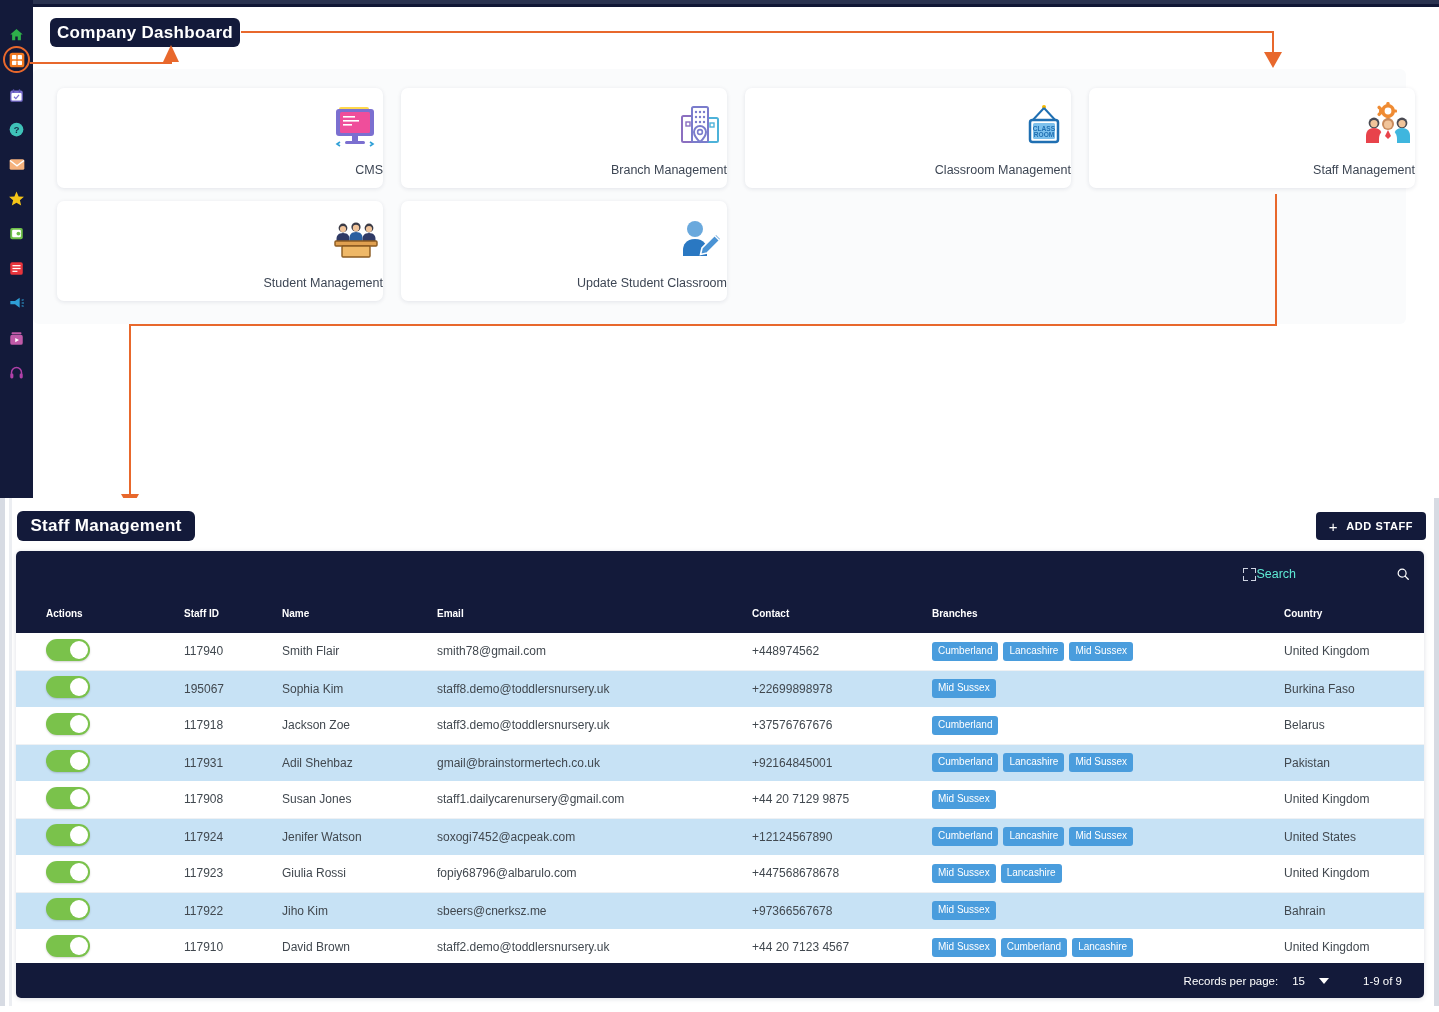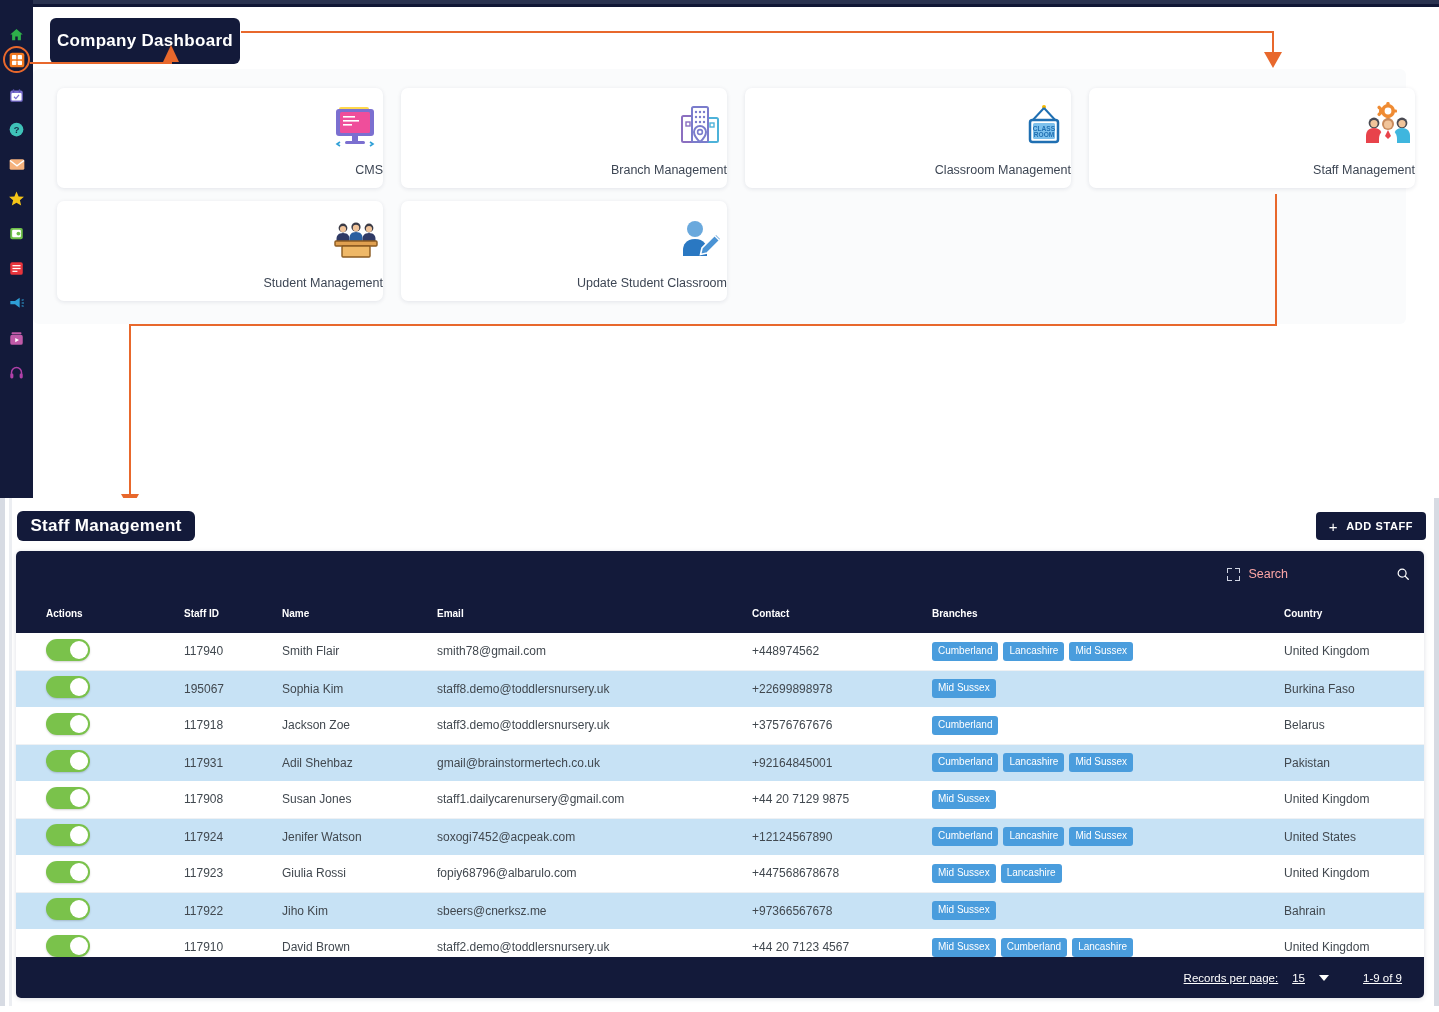--- a/index.html
+++ b/index.html
@@ -48,21 +48,21 @@
   }
 
   .title-chip {
     position: absolute;
     background: #131a3a; color: #ffffff;
     border-radius: 6px;
     font-weight: bold;
     letter-spacing: .3px;
     display: flex; align-items: center; justify-content: center;
   }
-  #company-dashboard-chip { left: 50px; top: 18px; width: 190px; height: 46px; font-size: 17px; }
+  #company-dashboard-chip { left: 50px; top: 18px; width: 190px; height: 29px; font-size: 17px; }
   #staff-management-chip  { left: 17px; top: 511px; width: 178px; height: 30px; font-size: 17px; }
 
   
   .card {
     position: absolute;
     background: #ffffff;
     border-radius: 7px;
     box-shadow: 0 1px 4px rgba(20,30,70,.10);
     display: flex; flex-direction: column; align-items: flex-end; justify-content: center;
   }
@@ -109,22 +109,22 @@
     background: #ffffff;
     border-radius: 5px;
     box-shadow: 0 1px 5px rgba(20,30,70,.14);
     overflow: hidden;
   }
   .table-toolbar {
     position: relative; height: 52px; background: #131a3a;
   }
   .search-wrap {
     position: absolute; right: 14px; top: 16px;
-    display: flex; align-items: center; gap: 8px;
-    color: #fca5a5; font-size: 12.5px;
+    display: flex; align-items: center; gap: 0;
+    color: #5eead4; font-size: 12.5px;
   }
   .expand-icon { width: 13px; height: 13px; position: relative; display:inline-block; }
   .expand-icon i { position: absolute; width: 5px; height: 5px; border: 1.6px solid #cfd4e2; }
   .expand-icon i:nth-child(1){ left:0; top:0; border-right:none; border-bottom:none; }
   .expand-icon i:nth-child(2){ right:0; top:0; border-left:none; border-bottom:none; }
   .expand-icon i:nth-child(3){ left:0; bottom:0; border-right:none; border-top:none; }
   .expand-icon i:nth-child(4){ right:0; bottom:0; border-left:none; border-top:none; }
   .search-label { margin-right: 100px; }
   .mag { width: 14px; height: 14px; }
 
@@ -159,24 +159,24 @@
     position: absolute; right: 2px; top: 2px; width: 18px; height: 18px;
     border-radius: 50%; background: #ffffff;
   }
   .badge {
     display: inline-block; background: #4a9ddd; color: #ffffff;
     font-size: 10px; line-height: 1; padding: 4px 6px 5px 6px;
     border-radius: 3px; margin-right: 5px; white-space: nowrap;
   }
 
   .table-footer {
-    position: absolute; left: 0; bottom: 0; width: 100%; height: 41px;
+    position: absolute; left: 0; bottom: 0; width: 100%; height: 35px;
     background: #131a3a; color: #ffffff;
     display: flex; align-items: center; justify-content: flex-end;
-    gap: 14px; padding-right: 22px; font-size: 11.5px; text-decoration: underline;
+    gap: 14px; padding-right: 22px; font-size: 11.5px;
   }
   .caret-down {
     width:0;height:0;border-left:5px solid transparent;border-right:5px solid transparent;
     border-top:6px solid #ffffff; display:inline-block;
   }
   .bottom-edge{
     position:absolute; left:0; bottom:0; width:1439px; height:6px; background:#ffffff;
   }
 </style>
 </head>

